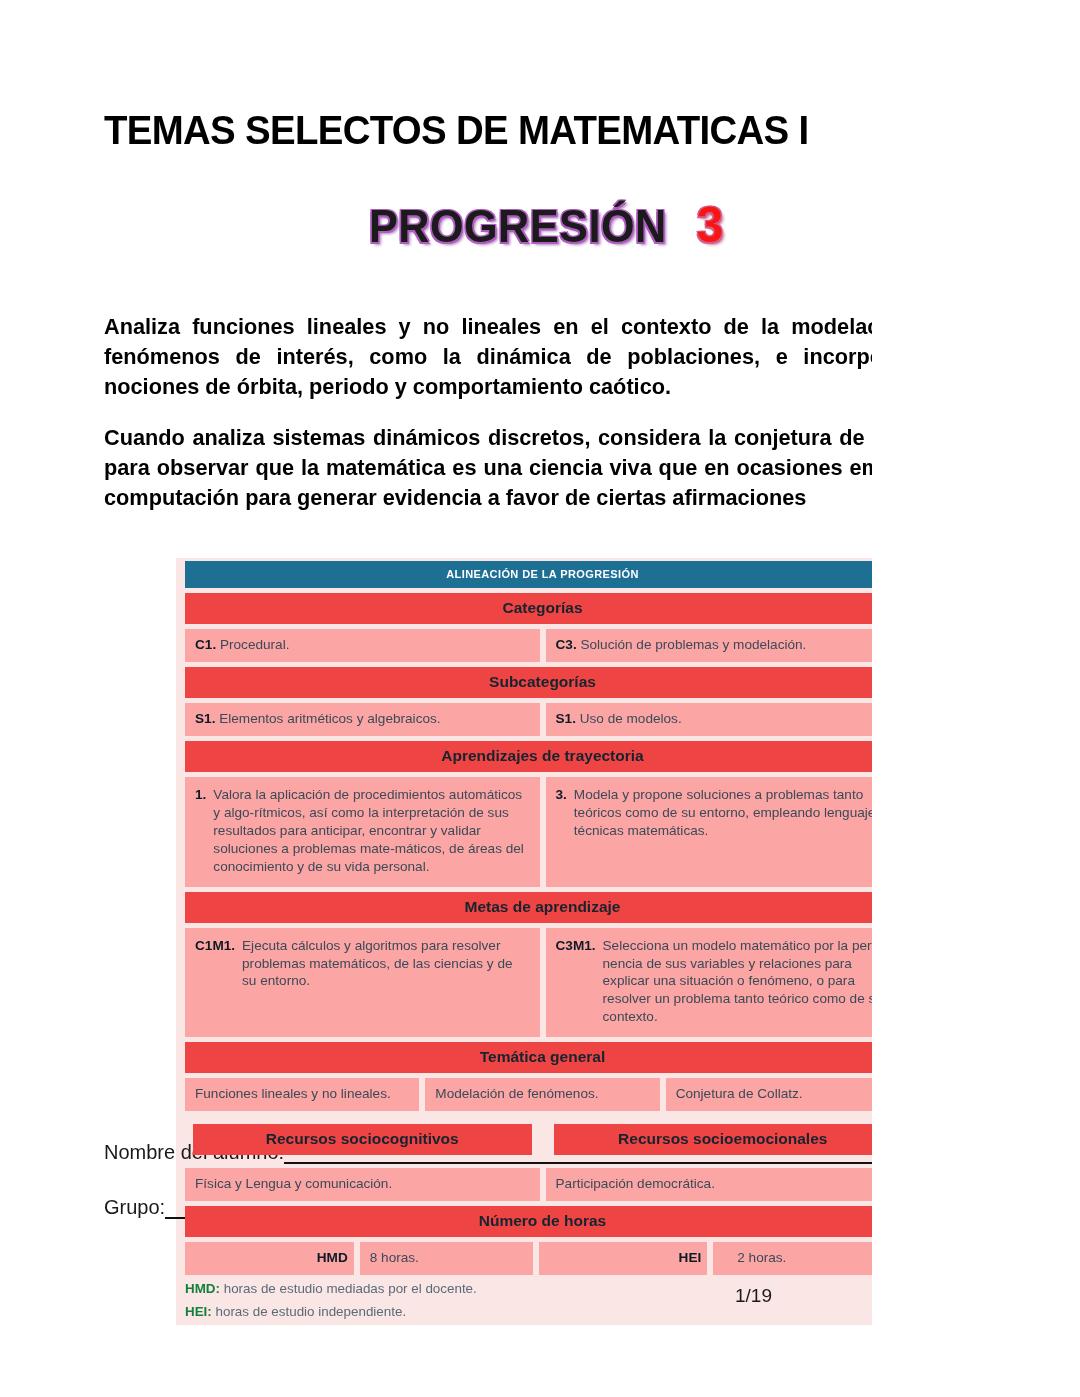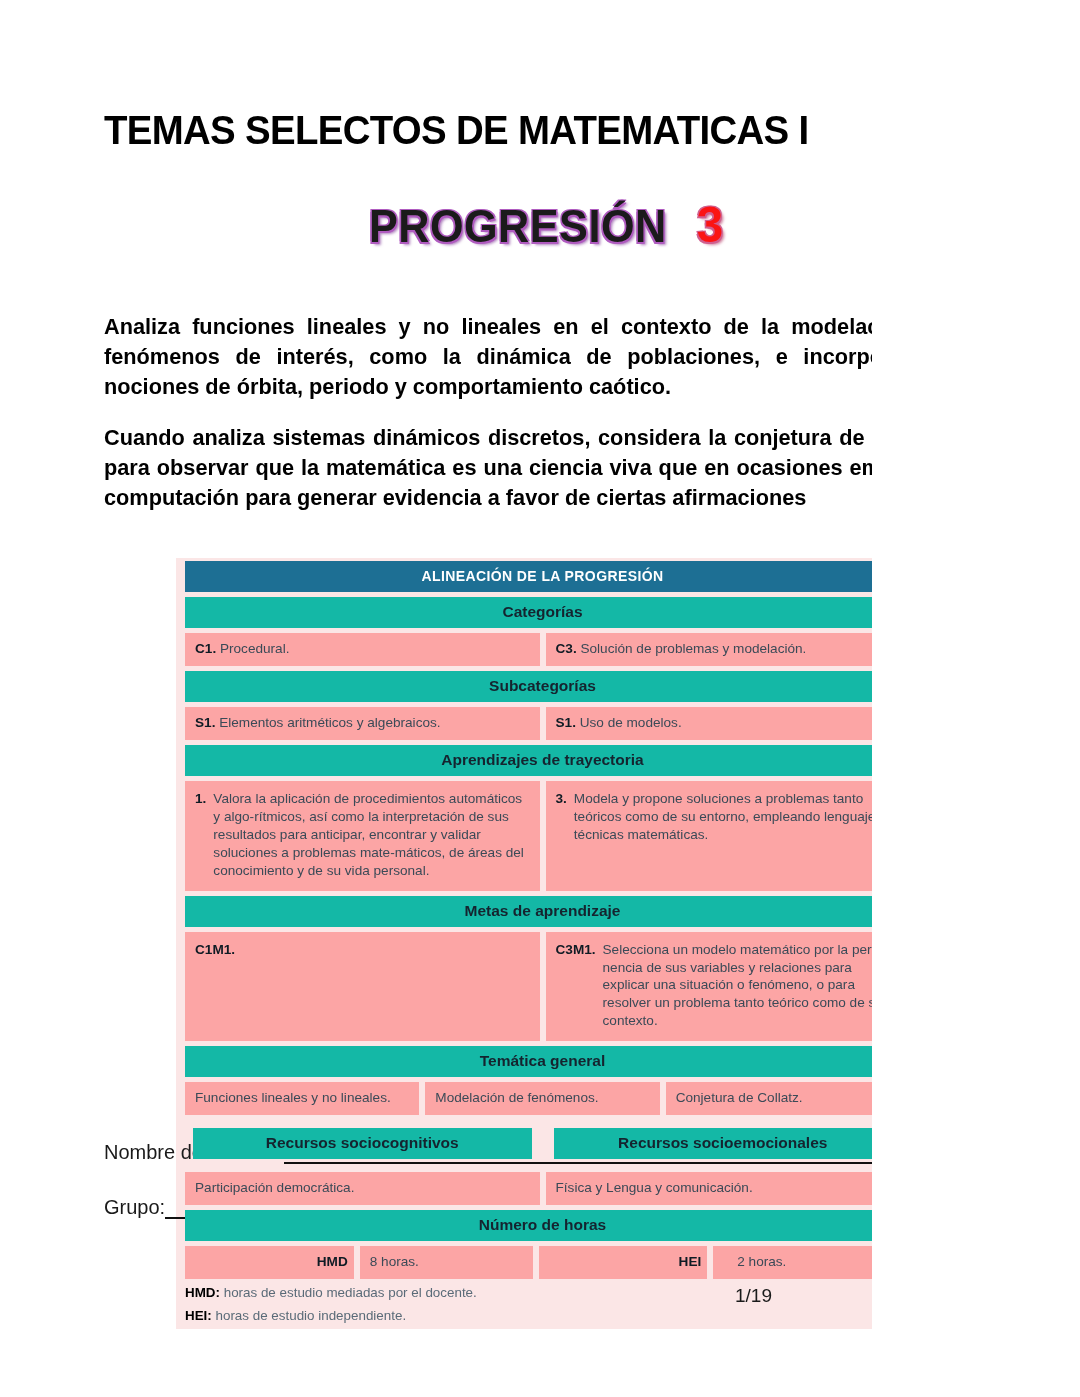--- a/index.html
+++ b/index.html
@@ -113,30 +113,30 @@
     overflow: hidden;
     pointer-events: none;
     z-index: 5;
   }
 
   .tbl { position: relative; z-index: 2; }
 
   .band-main {
     background: #1d6f94;
     color: #ffffff;
-    font-size: 14px;
+    font-size: 11px;
     font-weight: bold;
     text-align: center;
     letter-spacing: 0.4px;
     padding: 7px 0 8px 0;
     margin: 0 9px 5px 9px;
   }
 
   .band {
-    background: #14b8a6;
+    background: #ef4444;
     color: #15242f;
     font-size: 15.5px;
     font-weight: bold;
     text-align: center;
     padding: 6px 0 7px 0;
     margin: 0 9px 5px 9px;
   }
 
   .band-row { display: flex; gap: 6px; margin: 0 9px 5px 9px; }
   .band-row .band { margin: 8px; flex: 1; }
@@ -161,21 +161,21 @@
   .hang .txt { flex: 1 1 auto; }
 
   .footnote {
     margin: 4px 9px 0 9px;
     font-size: 13.4px;
     line-height: 1.38;
     color: #5a6b78;
     position: relative;
     z-index: 6;
   }
-  .footnote b { color: #000000; font-weight: bold; }
+  .footnote b { color: #15803d; font-weight: bold; }
 
   
   .field {
     position: absolute;
     left: 104px;
     font-size: 20px;
     color: #1a1a1a;
     font-family: "Liberation Sans", sans-serif;
     white-space: nowrap;
   }
@@ -259,20 +259,21 @@
             <span class="txt">Modela y propone soluciones a problemas tanto teóricos como de su entorno, empleando lenguaje y técnicas matemáticas.</span>
           </div>
         </div>
       </div>
 
       <div class="band">Metas de aprendizaje</div>
       <div class="cells">
         <div class="cell pad-top">
           <div class="hang">
             <span class="tag">C1M1.</span>
+            <span class="txt">Ejecuta cálculos y algoritmos para resolver problemas matemáticos, de las ciencias y de su entorno.</span>
           </div>
         </div>
         <div class="cell pad-top">
           <div class="hang">
             <span class="tag">C3M1.</span>
             <span class="txt">Selecciona un modelo matemático por la perti-nencia de sus variables y relaciones para explicar una situación o fenómeno, o para resolver un problema tanto teórico como de su contexto.</span>
           </div>
         </div>
       </div>
 
@@ -281,22 +282,22 @@
         <div class="cell">Funciones lineales y no lineales.</div>
         <div class="cell">Modelación de fenómenos.</div>
         <div class="cell">Conjetura de Collatz.</div>
       </div>
 
       <div class="band-row">
         <div class="band">Recursos sociocognitivos</div>
         <div class="band">Recursos socioemocionales</div>
       </div>
       <div class="cells">
+        <div class="cell">Física y Lengua y comunicación.</div>
         <div class="cell">Participación democrática.</div>
-        <div class="cell">Física y Lengua y comunicación.</div>
       </div>
 
       <div class="band">Número de horas</div>
       <div class="cells">
         <div class="cell" style="text-align:right;padding-right:6px;">
           <b>HMD</b>
         </div>
         <div class="cell" style="text-align:left;">8 horas.</div>
         <div class="cell" style="text-align:right;padding-right:6px;">
           <b>HEI</b>

